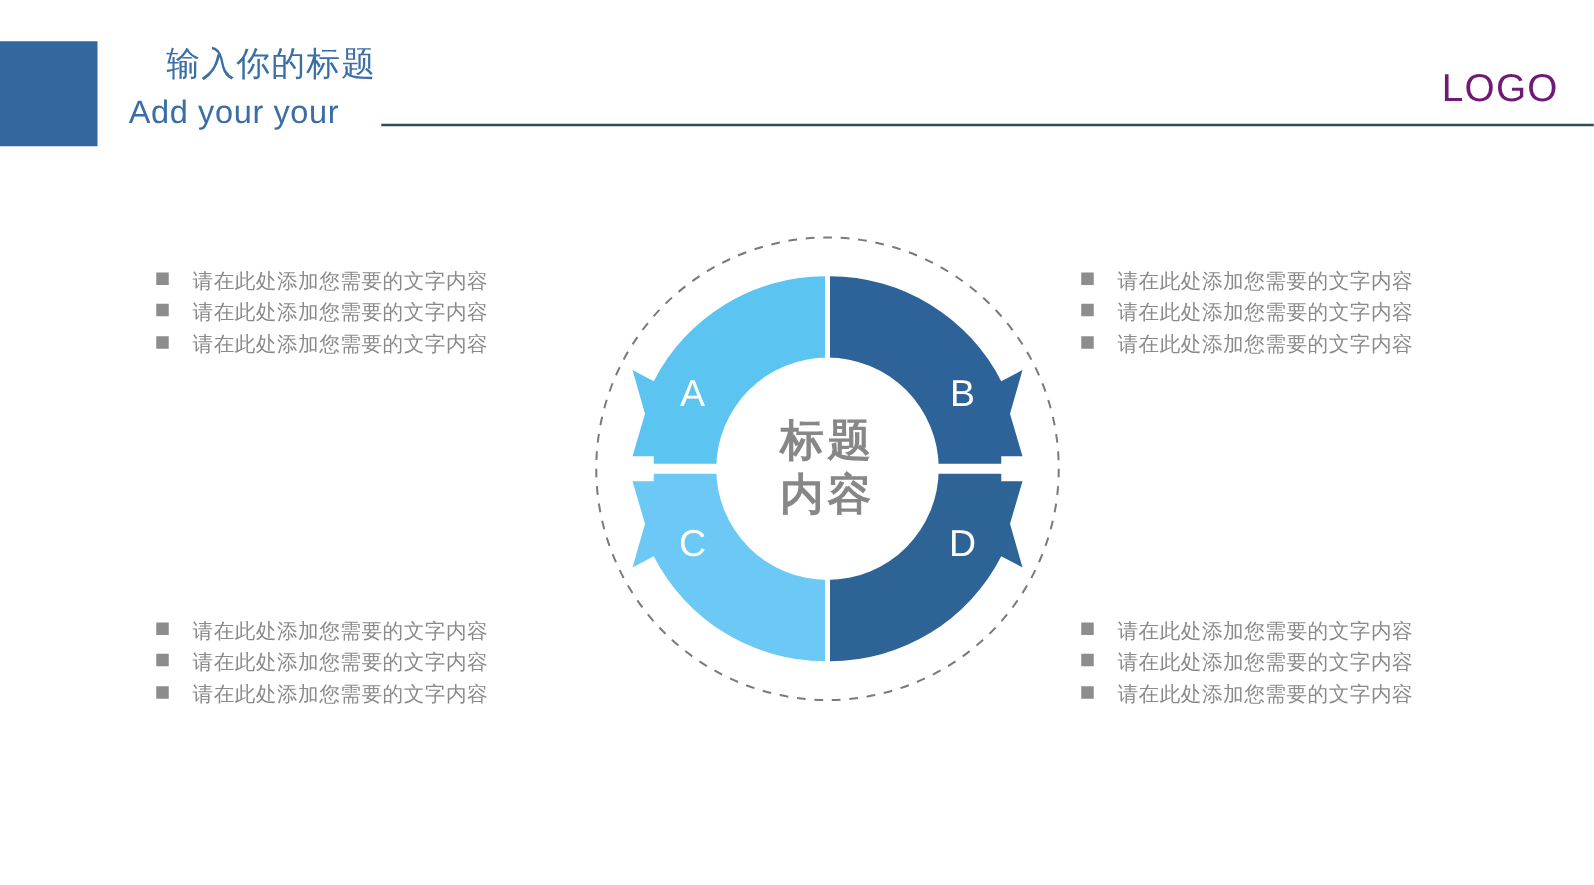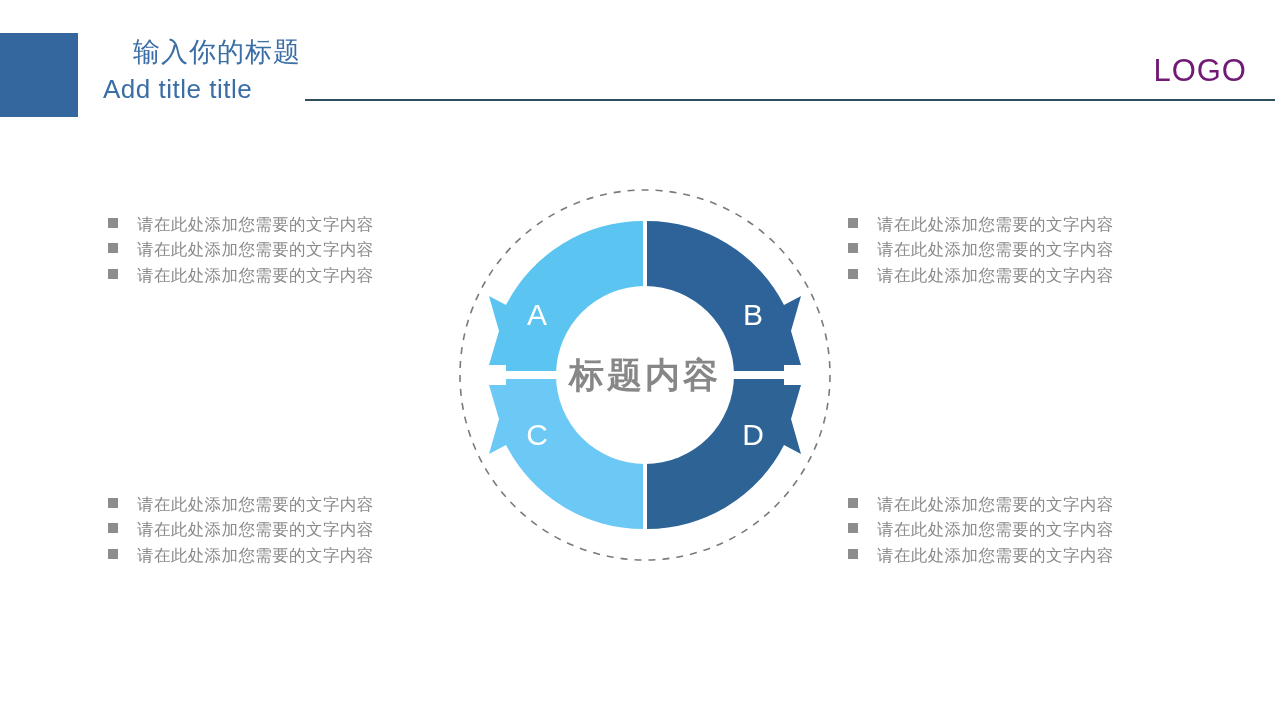--- a/index.html
+++ b/index.html
@@ -64,21 +64,21 @@
     right: 28px;
     top: 53px;
     font-size: 31px;
     color: #701a75;
     letter-spacing: 1px;
   }
 
   
   #diagram-area {
     position: absolute;
-    left: 0;
+    left: 17px;
     top: 140px;
     width: 1027px;
     height: 568px;
   }
   #donut-wrap {
     position: absolute;
     left: 455px;
     top: 25px;
     width: 380px;
     height: 420px;
@@ -86,21 +86,21 @@
   #donut-svg {
     display: block;
   }
   #center-label {
     position: absolute;
     left: 0;
     top: 0;
     width: 380px;
     height: 420px;
     display: flex;
-    flex-direction: row;
+    flex-direction: column;
     align-items: center;
     justify-content: center;
     pointer-events: none;
   }
   .center-line {
     font-family: "DejaVu Sans", "Liberation Sans", sans-serif;
     font-size: 35px;
     font-weight: bold;
     color: #878787;
     letter-spacing: 3px;
@@ -141,21 +141,21 @@
   #bullets-bottom-right{ left: 848px; top: 353px; }
 </style>
 </head>
 <body>
 
 <div id="header-bar">
   <div id="header-accent-square"></div>
 
   <div id="header-titles">
     <div id="header-title-cn">输入你的标题</div>
-    <div id="header-title-en">Add title title</div>
+    <div id="header-title-en">Add your your</div>
   </div>
 
   <div id="header-rule"></div>
 
   <div id="logo-text">LOGO</div>
 </div>
 
 <div id="diagram-area">
 
   <div class="bullet-block" id="bullets-top-left">

